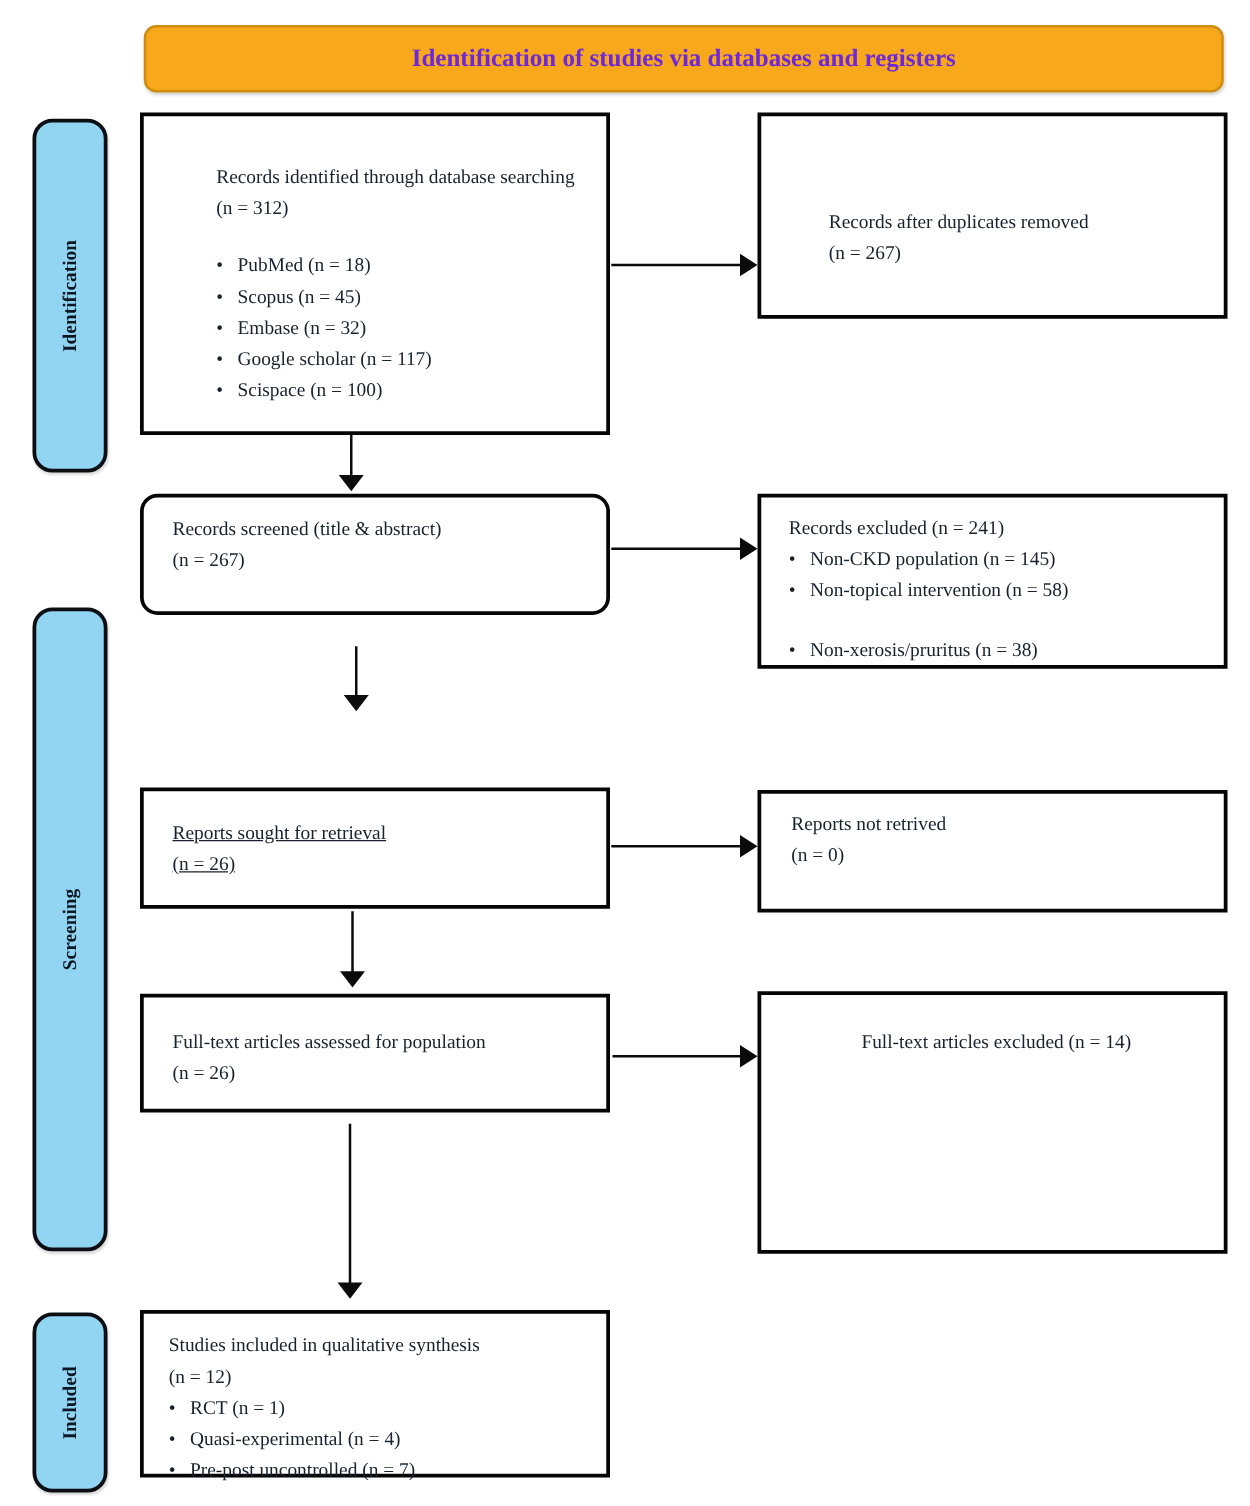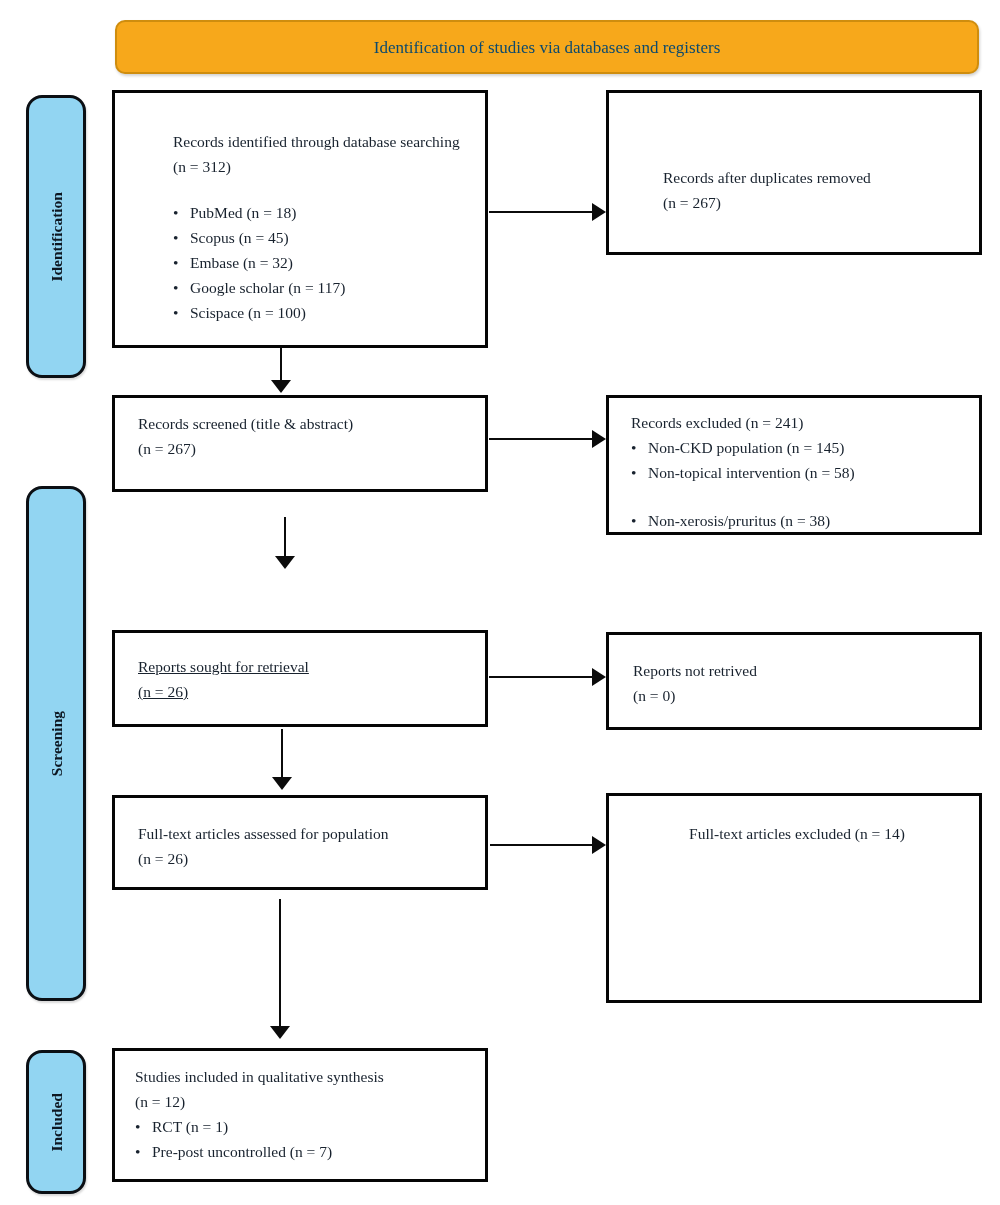--- a/index.html
+++ b/index.html
@@ -8,45 +8,45 @@
     font-family:"Liberation Serif","DejaVu Serif",serif;
     color:#18222e;font-size:15.5px;line-height:25px;overflow:hidden;
   }
   
   .banner{
     position:absolute;left:115px;top:20px;width:860px;height:50px;
     background:#f7a81b;border:2px solid #cf8d0e;border-radius:10px;
     display:flex;align-items:center;justify-content:center;
     box-shadow:1px 2px 3px rgba(0,0,0,0.18);
   }
-  .banner span{font-weight:normal;font-size:17px;color:#0c4a6e;}
+  .banner span{font-weight:bold;font-size:20px;color:#6d28d9;}
   
   .stage{
     position:absolute;left:26px;width:54px;
     background:#92d5f2;border:3px solid #0b0f14;border-radius:16px;
     display:flex;align-items:center;justify-content:center;
     box-shadow:1px 2px 2px rgba(0,0,0,0.15);
   }
   .stage span{
     writing-mode:vertical-rl;transform:rotate(180deg);
     font-weight:bold;font-size:15.5px;color:#0d1722;white-space:nowrap;
   }
   .stage-identification{top:95px;height:277px;}
   .stage-screening{top:486px;height:509px;}
   .stage-included{top:1050px;height:138px;}
   
   .box{position:absolute;background:#ffffff;border:3px solid #050505;box-sizing:border-box;}
   .col-l{left:112px;width:376px;}
   .col-r{left:606px;width:376px;}
   .box-identified{top:90px;height:258px;padding:36px 18px 4px 58px;}
   .box-duplicates{top:90px;height:165px;padding:72px 28px 0 54px;}
-  .box-screened{top:395px;height:97px;padding:13px 18px 0 23px;}
+  .box-screened{top:395px;height:97px;padding:13px 18px 0 23px;border-radius:14px;}
   .box-rec-excluded{top:395px;height:140px;padding:12px 14px 0 22px;}
   .box-sought{top:630px;height:97px;padding:21px 18px 0 23px;text-decoration:underline;}
-  .box-not-retrieved{top:632px;height:98px;padding:23px 18px 0 24px;}
+  .box-not-retrieved{top:632px;height:98px;padding:12px 18px 0 24px;}
   .box-assessed{top:795px;height:95px;padding:23px 18px 0 23px;}
   .box-ft-excluded{top:793px;height:210px;padding:25px 14px 0 0;}
   .box-included{top:1048px;height:134px;padding:13px 14px 0 20px;}
   .box p{margin:0;}
   .box ul{list-style:none;margin:0;padding:0;}
   .box li{position:relative;padding-left:17px;}
   .box li::before{content:"\2022";position:absolute;left:0;top:0;}
   .box-identified ul{margin-top:21px;}
   .box-rec-excluded li:nth-child(3){margin-top:23px;}
   .box-ft-excluded p{text-align:center;padding-left:20px;}
@@ -136,20 +136,21 @@
 
   <div class="box col-r box-ft-excluded">
     <p>Full-text articles excluded (n = 14)</p>
   </div>
 
   <div class="box col-l box-included">
     <p>Studies included in qualitative synthesis</p>
     <p>(n = 12)</p>
     <ul>
       <li>RCT (n = 1)</li>
+      <li>Quasi-experimental (n = 4)</li>
       <li>Pre-post uncontrolled (n = 7)</li>
     </ul>
   </div>
 
   <div class="arrow-right ar1"></div>
   <div class="arrow-down av1"></div>
   <div class="arrow-right ar2"></div>
   <div class="arrow-down av2"></div>
   <div class="arrow-right ar3"></div>
   <div class="arrow-down av3"></div>

